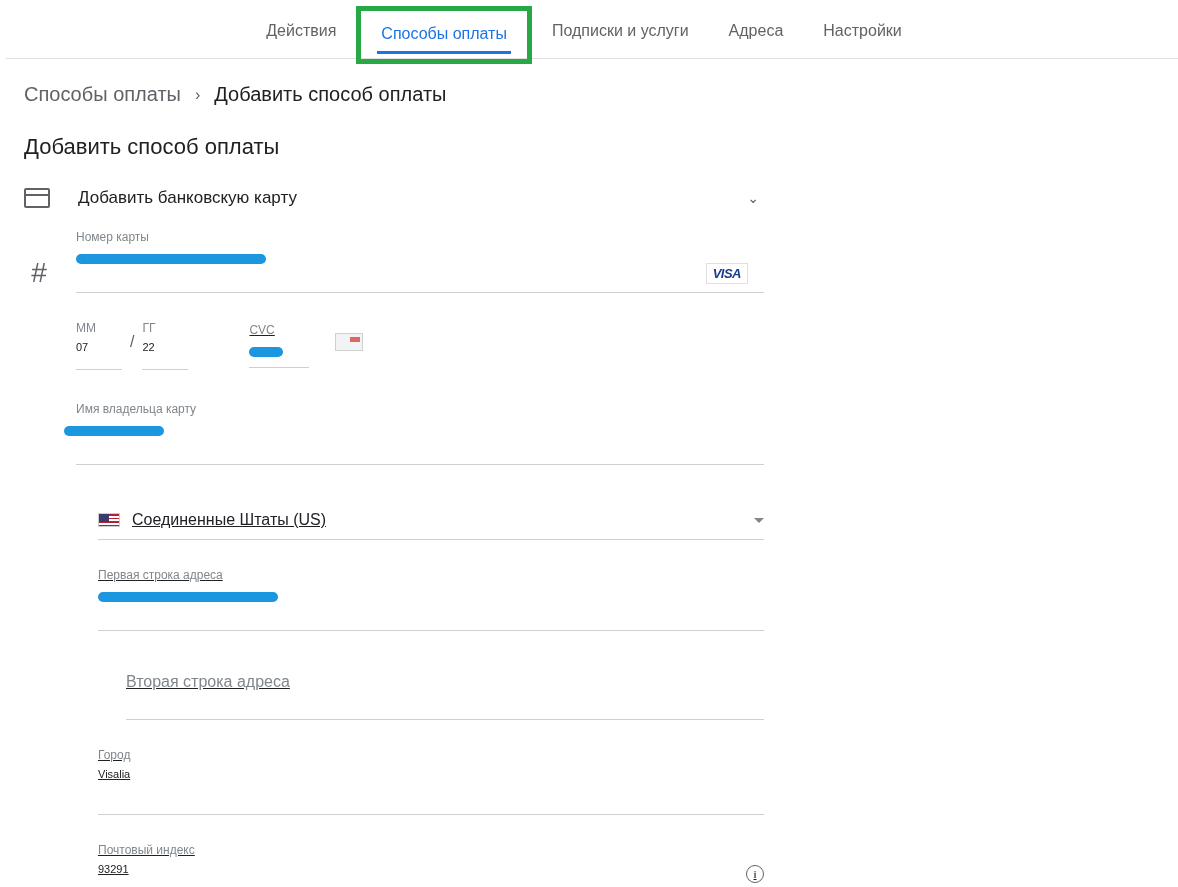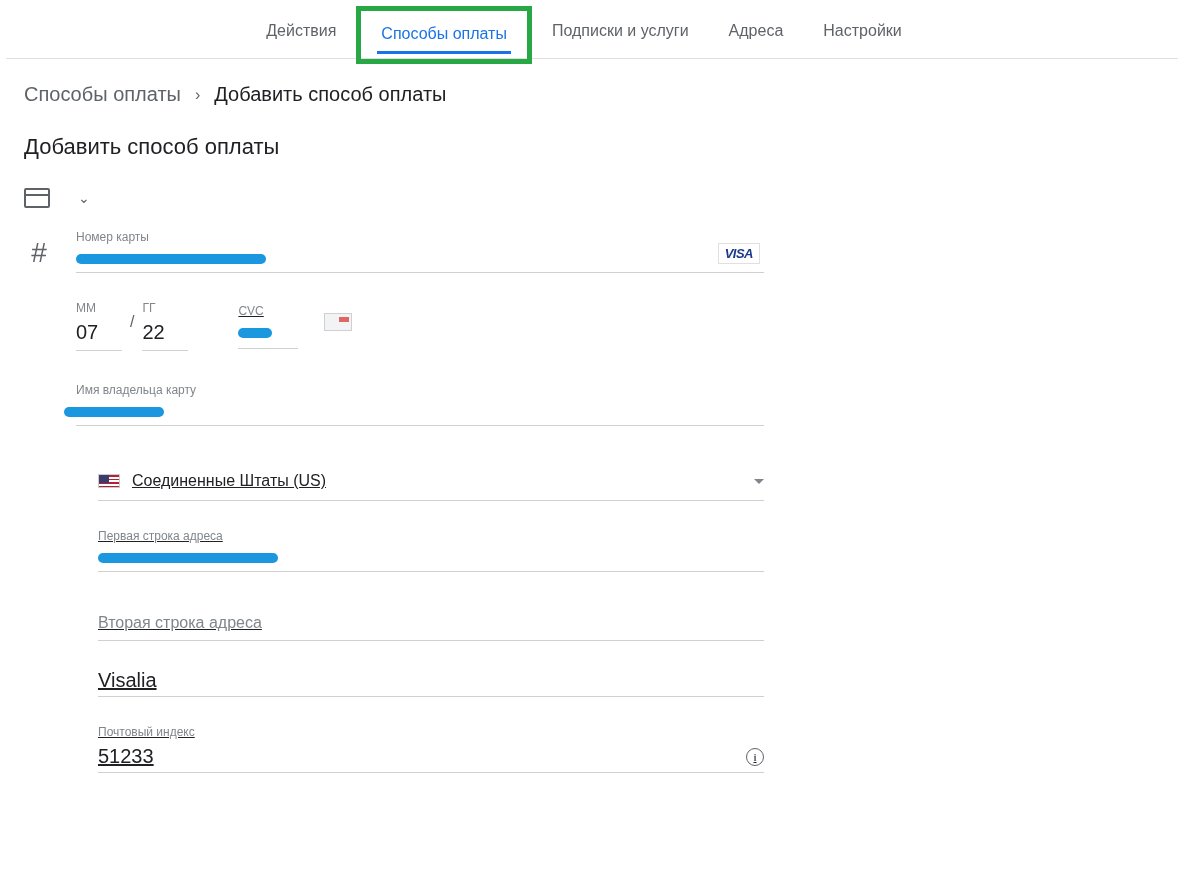--- a/index.html
+++ b/index.html
@@ -98,31 +98,31 @@
     .hash-icon {
       font-size: 28px;
       color: #5f6368;
       width: 30px;
       text-align: center;
       padding-bottom: 4px;
     }
     .field {
       position: relative;
       border-bottom: 1px solid #d0d0d0;
-      padding-bottom: 4px;
+      padding-bottom: 24px;
       margin-bottom: 28px;
     }
     .field-label {
       font-size: 12px;
       color: #80868b;
       margin-bottom: 6px;
       display: block;
     }
     .field-value {
-      font-size: 20px;
+      font-size: 11px;
       color: #202124;
       min-height: 22px;
       border: none;
       outline: none;
       width: 100%;
       background: transparent;
     }
     .field-placeholder {
       font-size: 16px;
       color: #80868b;
@@ -130,21 +130,21 @@
     }
     .redacted {
       display: inline-block;
       background: #1a97df;
       border-radius: 5px;
       height: 10px;
     }
     .cardnum-field { flex: 1; position: relative; }
     .visa-badge {
       position: absolute;
-      right: 4px; bottom: 8px;
+      right: 16px; bottom: 8px;
       border: 1px solid #e0e0e0;
       padding: 2px 6px;
       font-size: 13px;
       font-weight: bold;
       font-style: italic;
       color: #1a3b8b;
       letter-spacing: -0.5px;
     }
     .exp-row {
       display: flex;
@@ -159,21 +159,21 @@
     }
     .slash {
       color: #5f6368;
       padding-bottom: 8px;
       margin: 0 -10px;
     }
     .cvc-field {
       width: 60px;
       border-bottom: 1px solid #d0d0d0;
       padding-bottom: 6px;
-      margin-left: 32px;
+      margin-left: 43px;
       text-decoration: underline;
     }
     .cvc-card-icon {
       width: 28px; height: 18px;
       background: #f1f3f4;
       border: 1px solid #d0d0d0;
       margin-left: 8px;
       margin-bottom: 8px;
       position: relative;
     }
@@ -254,20 +254,21 @@
   <div class="breadcrumb">
     <span class="breadcrumb-item">Способы оплаты</span>
     <span class="breadcrumb-sep">›</span>
     <span class="breadcrumb-item current">Добавить способ оплаты</span>
   </div>
 
   <h1 class="page-title">Добавить способ оплаты</h1>
 
   <div class="method-row">
     <span class="card-outline-icon"></span>
+    <span class="method-text">Добавить банковскую карту</span>
     <span class="chevron">⌄</span>
   </div>
 
   <div class="form-area">
     <div class="hash-row">
       <span class="hash-icon">#</span>
       <div class="field cardnum-field" style="margin-bottom:0;">
         <span class="field-label">Номер карты</span>
         <div>
           <span class="redacted" style="width:190px;"></span>
@@ -310,33 +311,34 @@
       <span class="dropdown-arrow"></span>
     </div>
 
     <div class="field">
       <span class="field-label">Первая строка адреса</span>
       <div>
         <span class="redacted" style="width:180px;"></span>
       </div>
     </div>
 
-    <div class="field" style="padding-top:14px;">
+    <div class="field" style="padding-top:14px;margin-left:28px;">
       <div class="field-placeholder">Вторая строка адреса</div>
     </div>
 
     <div class="field">
+      <span class="field-label">Город</span>
       <div class="field-value">Visalia</div>
     </div>
 
     <div class="two-col">
       <div class="field state-field">
         <div class="field-value-wrap">
           <span class="field-label">Почтовый индекс</span>
-          <div class="field-value">51233</div>
+          <div class="field-value">93291</div>
         </div>
         <span class="info-icon">i</span>
       </div>
     </div>
 
   </div>
 
 </div>
 
 </body></html>

